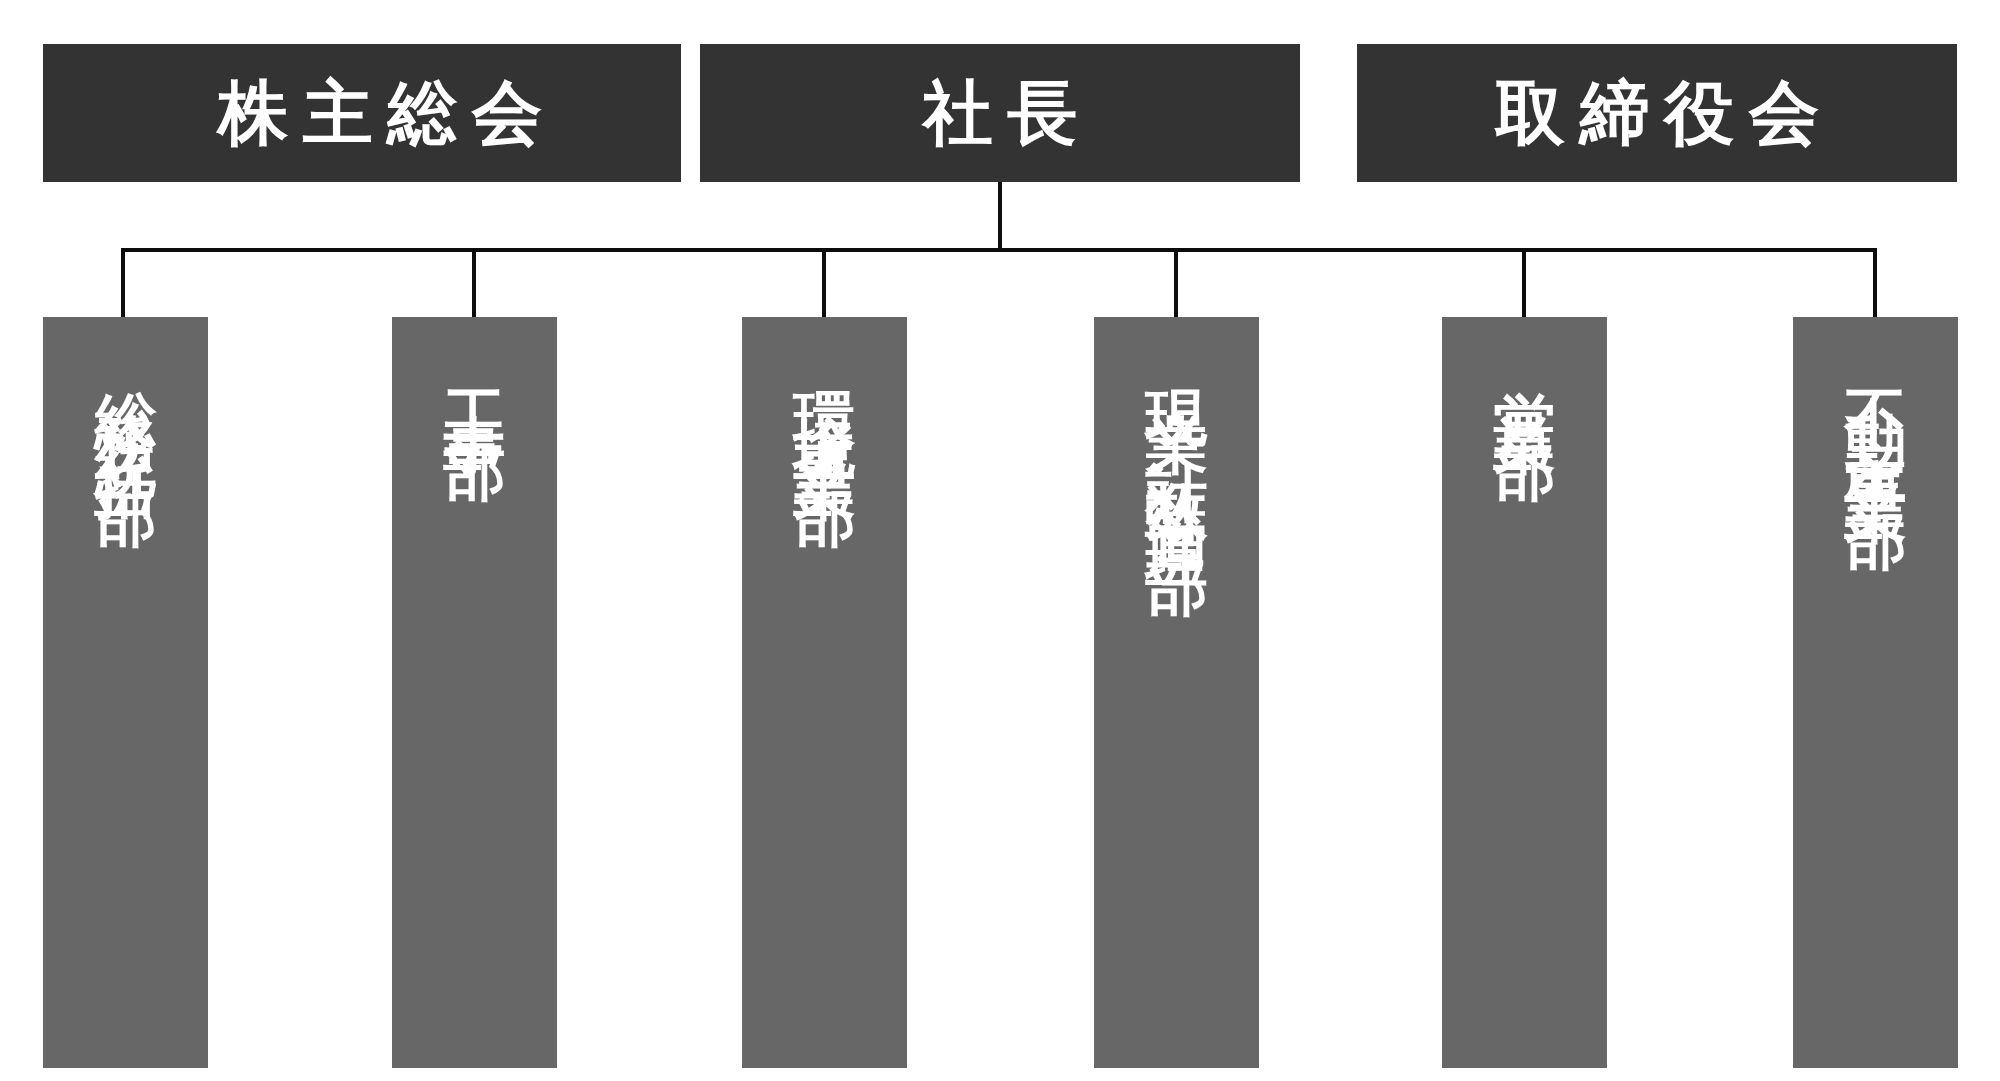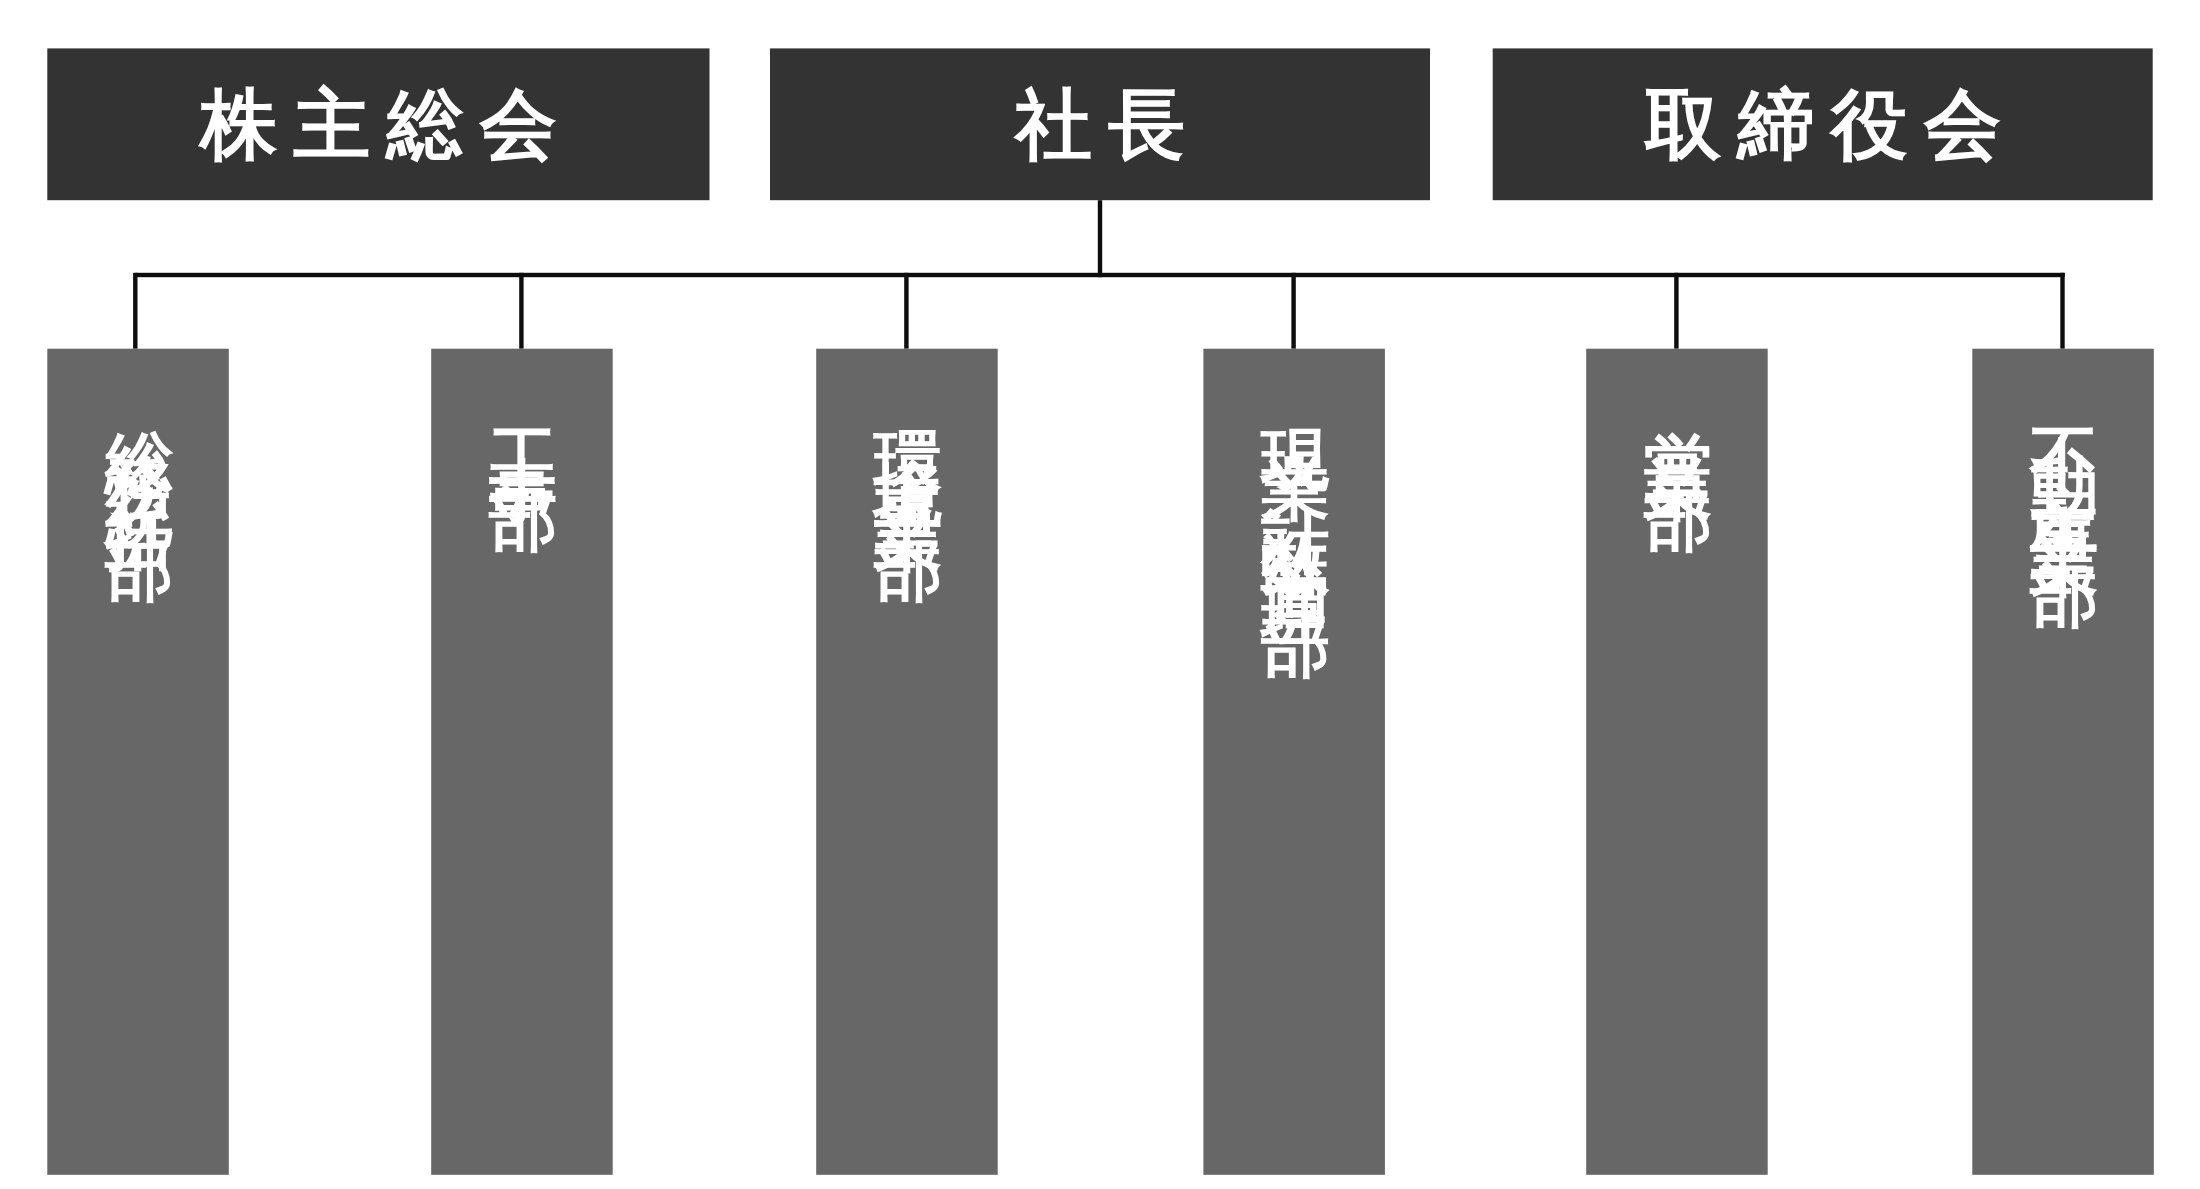--- a/index.html
+++ b/index.html
@@ -75,21 +75,21 @@
     letter-spacing: 23px;
     padding-top: 24px;
     white-space: nowrap;
   }
 </style>
 </head>
 <body>
 
 <div class="stage">
 
-  <div class="topbox" style="left:43px; width:602px;">
+  <div class="topbox" style="left:43px; width:602px;padding-left:36px;">
     <span class="toplabel">株主総会</span>
   </div>
   <div class="topbox" style="left:1357px; width:600px;">
     <span class="toplabel">取締役会</span>
   </div>
   <div class="topbox" style="left:700px; width:600px;">
     <span class="toplabel">社長</span>
   </div>
 
   <div class="line president-drop"></div>

